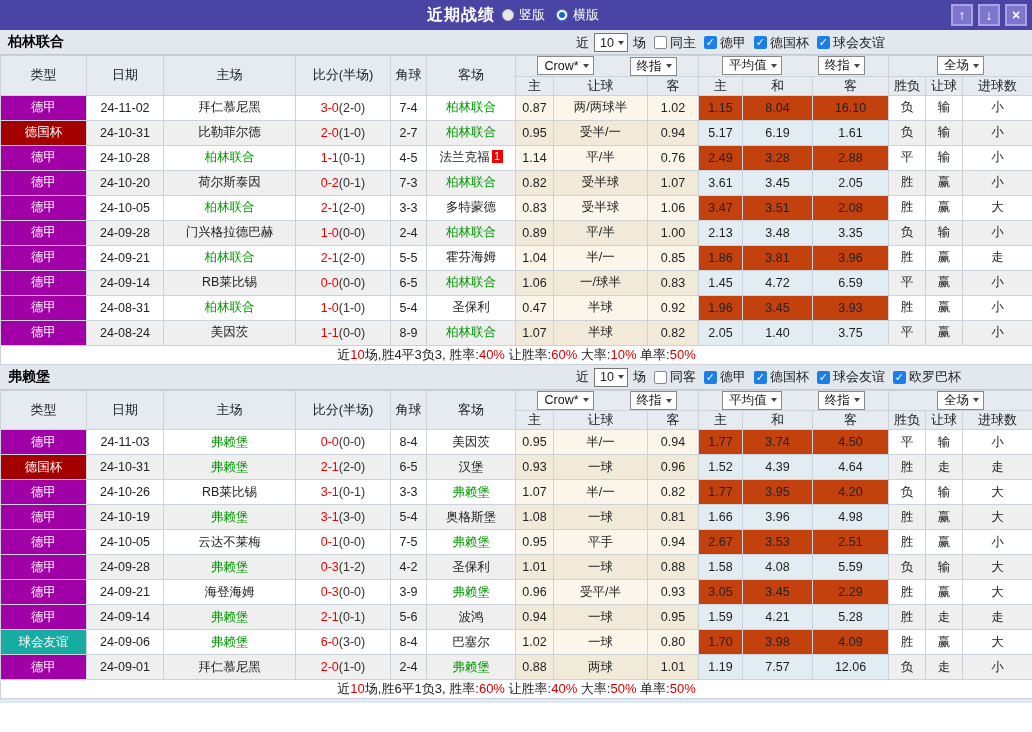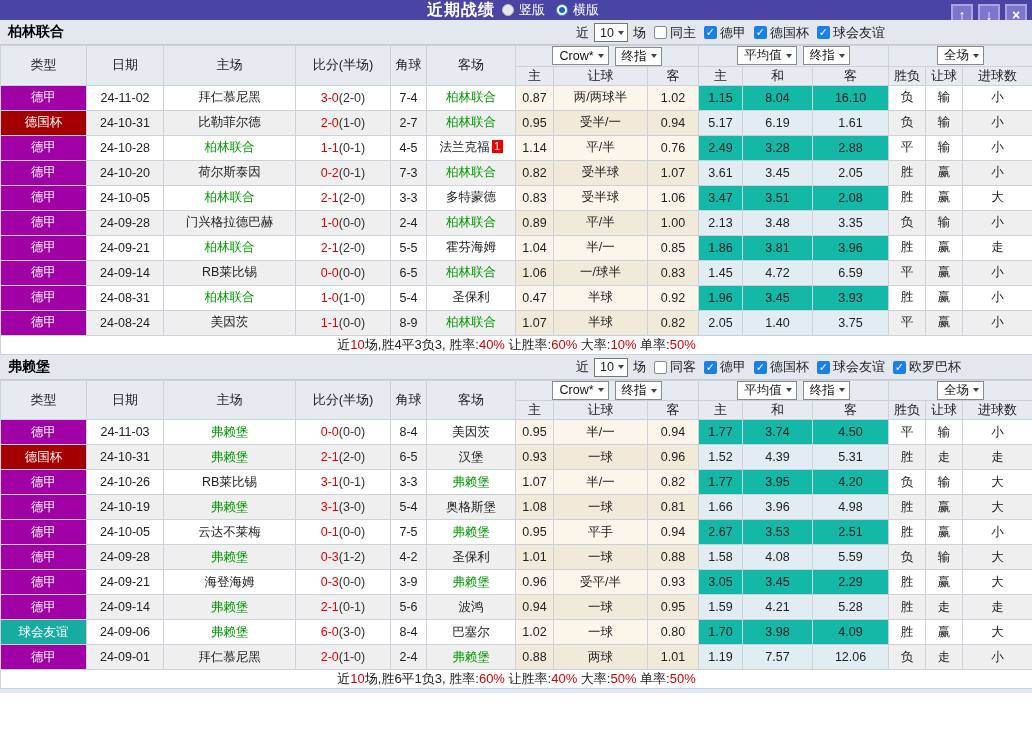--- a/index.html
+++ b/index.html
@@ -1,20 +1,20 @@
 <!DOCTYPE html>
 <html><head>
 <meta charset="utf-8">
 <style>
   * { box-sizing: border-box; margin: 0; padding: 0; }
   html,body { width: 1032px; height: 732px; overflow: hidden; background:#fff;
     font-family: "Liberation Sans", "DejaVu Sans", sans-serif; }
 
   
-  .titlebar { height:20px; background:#4a45a4; position:relative;
+  .titlebar { height:30px; background:#4a45a4; position:relative;
     display:flex; align-items:center; }
   .title-group { margin:0 auto; display:flex; align-items:center; gap:7px; color:#fff; }
   .title { font-weight:bold; font-size:16px; letter-spacing:1px; }
   .radio-group { display:flex; align-items:center; gap:5px; font-size:13px; }
   .radio { width:12px; height:12px; border-radius:50%; background:#e8e8e8;
     border:1px solid #bdbdbd; display:inline-block; }
   .radio.sel { background:#fff; border:1px solid #3f7fd6; position:relative; }
   .radio.sel::after { content:""; position:absolute; left:2px; top:2px;
     width:6px; height:6px; border-radius:50%; background:#1466c8; }
   .radio-label { margin-right:6px; }
@@ -43,27 +43,27 @@
   .flabel { color:#222; }
 
   
   table.stats-table { border-collapse:collapse; table-layout:fixed; width:1032px; }
   .stats-table td, .stats-table th { border:1px solid #ccd2da; text-align:center;
     overflow:hidden; white-space:nowrap; padding:0; }
   .stats-table thead th { background:#e6ebf2; font-weight:normal; font-size:13px;
     color:#222; height:19px; }
   .hdr-dd { text-align:center; }
   .dd { border:1px solid #8a8a8a; background:#fff; height:19px; padding:0 4px 0 6px;
-    display:inline-flex; align-items:center; font-size:12.5px; margin:0 3px;
+    display:inline-flex; align-items:center; font-size:12.5px; margin:0 18px;
     cursor:pointer; color:#111; }
   .stats-table tbody td { height:25px; font-size:12.5px; color:#222; background:#fff; }
   .stats-table tbody tr:nth-child(even) td { background:#efefef; }
   .stats-table tbody td.crow { background:#fbf6e9;margin-left:41px; }
   .stats-table tbody tr:nth-child(even) td.crow { background:#f1ead9; }
-  .stats-table tbody td.avg { background:#14b8a6; }
+  .stats-table tbody td.avg { background:#c2410c; }
   .stats-table tbody tr:nth-child(even) td.avg { background:#e2ecf3; }
   .stats-table tbody td.league.lg-dj   { background:#a000a5; color:#fff; }
   .stats-table tbody td.league.lg-dgb  { background:#a50000; color:#fff; }
   .stats-table tbody td.league.lg-qhyy { background:#16aca2; color:#fff; }
   .team-self { color:#009900; }
   .score-main { color:#e60000; }
   .score-half { color:#333; }
   .c-red   { color:#d40000; }
   .c-green { color:#008800; }
   .c-blue  { color:#2222cc; }
@@ -456,21 +456,21 @@
           <td class="date">24-10-31</td>
           <td class="teamcell"><span class="team-self">弗赖堡</span></td>
           <td class="scorecell"><span class="score-main">2-1</span><span class="score-half">(2-0)</span></td>
           <td class="corner">6-5</td>
           <td class="teamcell"><span class="team">汉堡</span></td>
           <td class="crow">0.93</td>
           <td class="crow">一球</td>
           <td class="crow">0.96</td>
           <td class="avg">1.52</td>
           <td class="avg">4.39</td>
-          <td class="avg">5.31</td>
+          <td class="avg">4.64</td>
           <td class="res c-red">胜</td>
           <td class="res c-green">走</td>
           <td class="res c-green">走</td>
         </tr>
         <tr class="data-row">
           <td class="league lg-dj">德甲</td>
           <td class="date">24-10-26</td>
           <td class="teamcell"><span class="team">RB莱比锡</span></td>
           <td class="scorecell"><span class="score-main">3-1</span><span class="score-half">(0-1)</span></td>
           <td class="corner">3-3</td>

